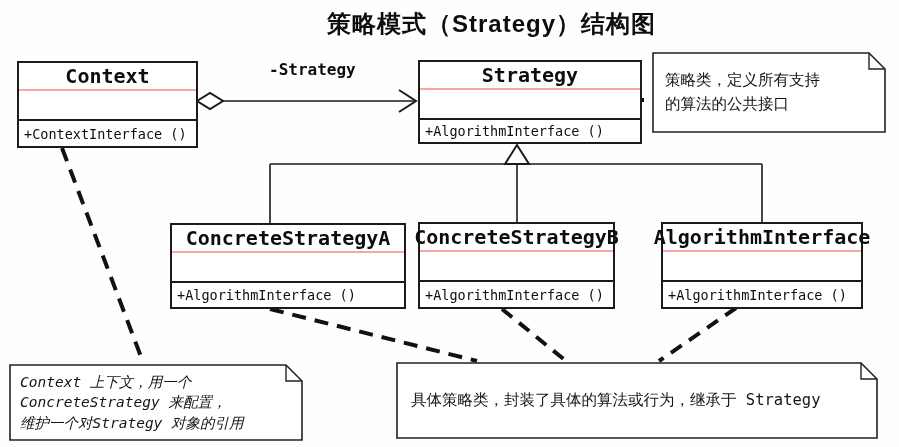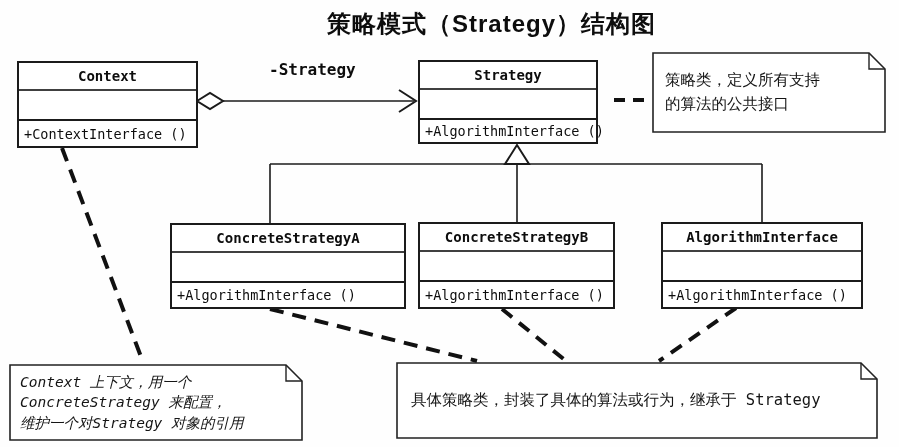--- a/index.html
+++ b/index.html
@@ -11,22 +11,22 @@
   .txt{position:absolute;z-index:2;padding-left:42px;}
   #title{
     left:0;top:8px;width:899px;text-align:center;
     font-family:"Liberation Sans",sans-serif;font-weight:bold;font-size:24px;letter-spacing:1px;color:#0d0d0d;
   }
   .class-box{
     position:absolute;z-index:2;box-sizing:border-box;background:#fff;
     border:2px solid #1b1b1b;display:flex;flex-direction:column;
   }
   .class-name{
-    height:26px;border-bottom:2px solid #404040;display:flex;align-items:center;justify-content:center;
-    font-family:"DejaVu Sans Mono",monospace;font-weight:bold;font-size:14px;color:#0d0d0d;
+    height:26px;border-bottom:2px solid #fca5a5;display:flex;align-items:center;justify-content:center;
+    font-family:"DejaVu Sans Mono",monospace;font-weight:bold;font-size:20px;color:#0d0d0d;
   }
   .class-attrs{height:28px;border-bottom:2px solid #1b1b1b;}
   .class-method{
     flex:1;display:flex;align-items:center;padding-left:5px;
     font-family:"DejaVu Sans Mono",monospace;font-size:13.5px;white-space:nowrap;color:#0d0d0d;
   }
   .note-text{
     position:absolute;z-index:2;display:flex;flex-direction:column;justify-content:center;
     font-family:"DejaVu Sans Mono",monospace;color:#151515;
   }
@@ -78,21 +78,21 @@
   <div id="title" class="txt">策略模式（Strategy）结构图</div>
 
   <div id="assoc-label" class="txt">-Strategy</div>
 
   <div class="class-box" style="left:17px;top:61px;width:181px;height:87px">
     <div class="class-name">Context</div>
     <div class="class-attrs"></div>
     <div class="class-method">+ContextInterface ()</div>
   </div>
 
-  <div class="class-box" style="left:418px;top:60px;width:180px;height:84px">
+  <div class="class-box" style="left:418px;top:60px;width:224px;height:84px">
     <div class="class-name">Strategy</div>
     <div class="class-attrs"></div>
     <div class="class-method">+AlgorithmInterface ()</div>
   </div>
 
   <div class="class-box" style="left:170px;top:223px;width:236px;height:86px">
     <div class="class-name">ConcreteStrategyA</div>
     <div class="class-attrs"></div>
     <div class="class-method">+AlgorithmInterface ()</div>
   </div>

